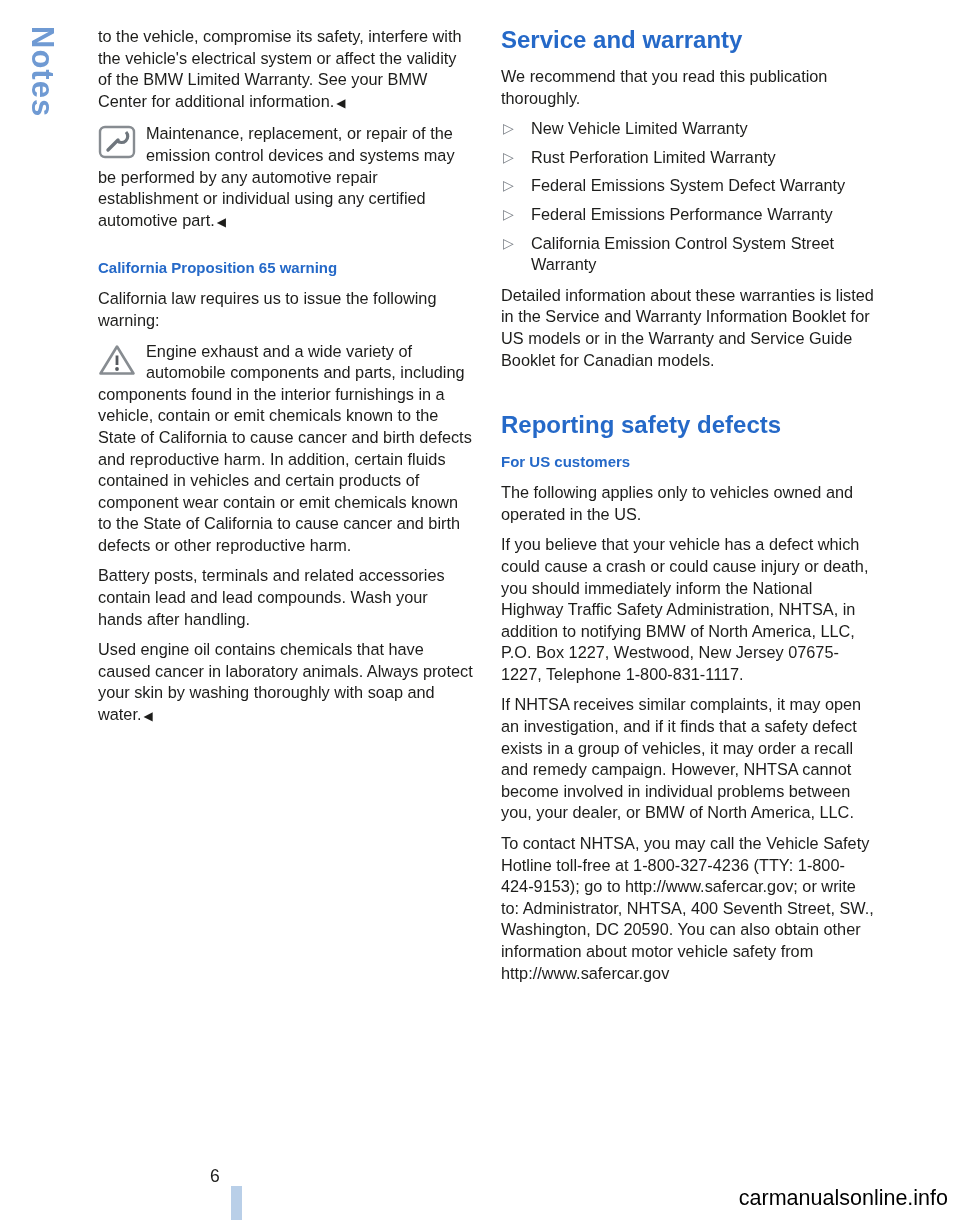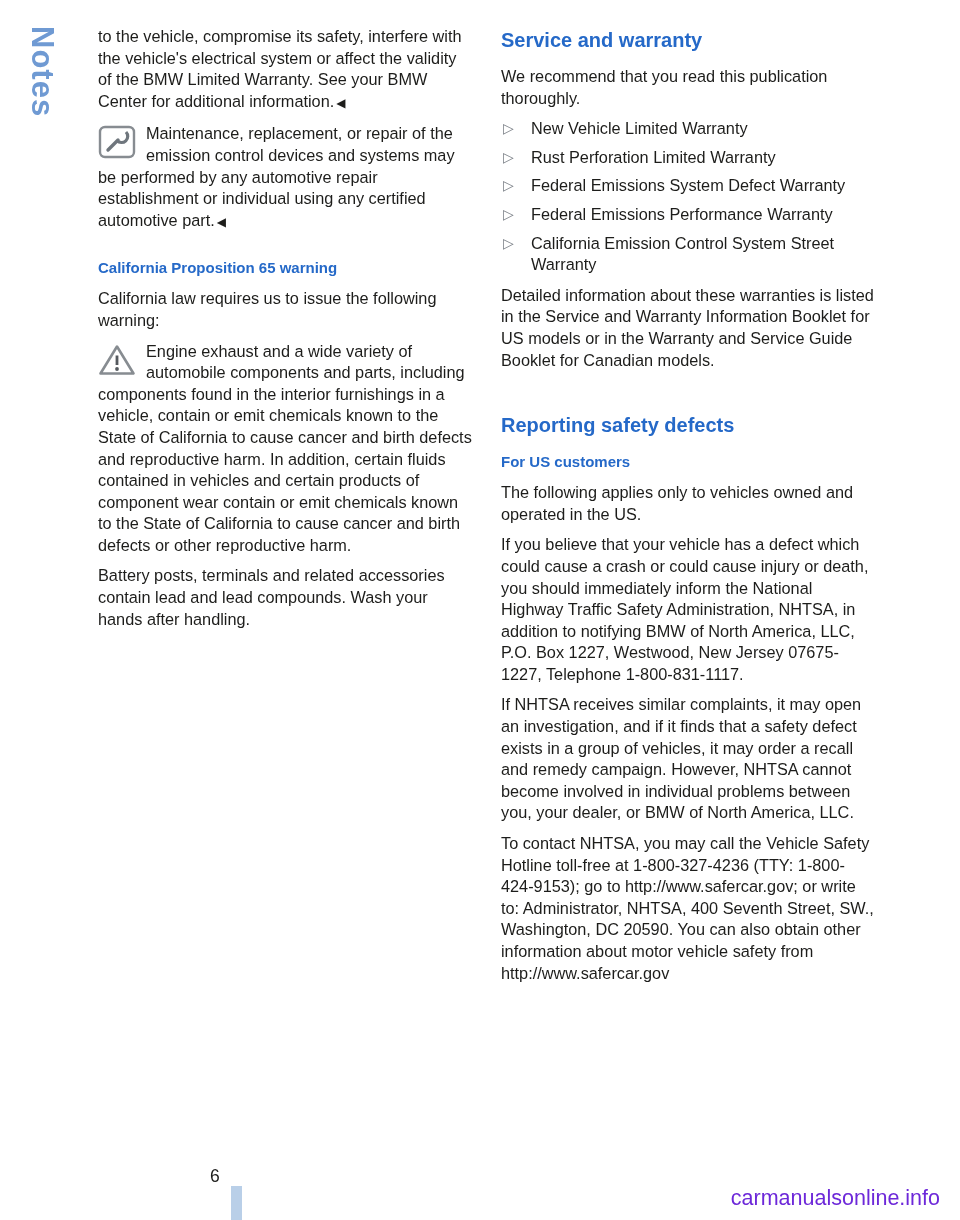--- a/index.html
+++ b/index.html
@@ -34,21 +34,21 @@
     line-height: 21.6px;
     text-align: left;
   }
   .col-left  { left: 98px;  }
   .col-right { left: 501px; }
 
   .col p { margin: 0 0 9px 0; }
 
   .h1 {
     color: #2569c8;
-    font-size: 20px;
+    font-size: 24px;
     line-height: 28px;
     font-weight: bold;
     margin: 0 0 12px 0;
   }
   .h1.spaced { margin-top: 40px; }
   .h2 {
     color: #2569c8;
     font-size: 15px;
     line-height: 22px;
     font-weight: bold;
@@ -92,24 +92,24 @@
   .footer-bar {
     position: absolute;
     left: 231px;
     top: 1186px;
     width: 11px;
     height: 34px;
     background: #b9cfe8;
   }
   .watermark {
     position: absolute;
-    right: 20px;
+    right: 12px;
     top: 1186px;
     font-size: 21.5px;
-    color: #6d28d9;
+    color: #000000;
   }
 </style>
 </head>
 <body>
 
 <div class="side-label">Notes</div>
 
 <div class="col col-left">
 
   <p><span>to the vehicle, compromise its safety, interfere with the vehicle's electrical system or affect the validity of the BMW Limited Warranty. See your BMW Center for additional information.</span><span class="end-marker">◀</span></p>
@@ -135,20 +135,21 @@
         <path d="M19 3.5 L35.5 30.5 L2.5 30.5 Z" fill="none" stroke="#878c91" stroke-width="2.6" stroke-linejoin="round"></path>
         <rect x="17.6" y="12.5" width="2.8" height="9.5" fill="#55595e"></rect>
         <circle cx="19" cy="26" r="1.9" fill="#55595e"></circle>
       </svg>
     </span>
     <span>Engine exhaust and a wide variety of automobile components and parts, including components found in the interior furnishings in a vehicle, contain or emit chemicals known to the State of California to cause cancer and birth defects and reproductive harm. In addition, certain fluids contained in vehicles and certain products of component wear contain or emit chemicals known to the State of California to cause cancer and birth defects or other reproductive harm.</span>
   </p>
 
   <p>Battery posts, terminals and related accessories contain lead and lead compounds. Wash your hands after handling.</p>
 
+  <p><span>Used engine oil contains chemicals that have caused cancer in laboratory animals. Always protect your skin by washing thoroughly with soap and water.</span><span class="end-marker">◀</span></p>
 
 </div>
 
 <div class="col col-right">
 
   <h2 class="h1">Service and warranty</h2>
 
   <p>We recommend that you read this publication thoroughly.</p>
 
   <div class="warranty-list">

